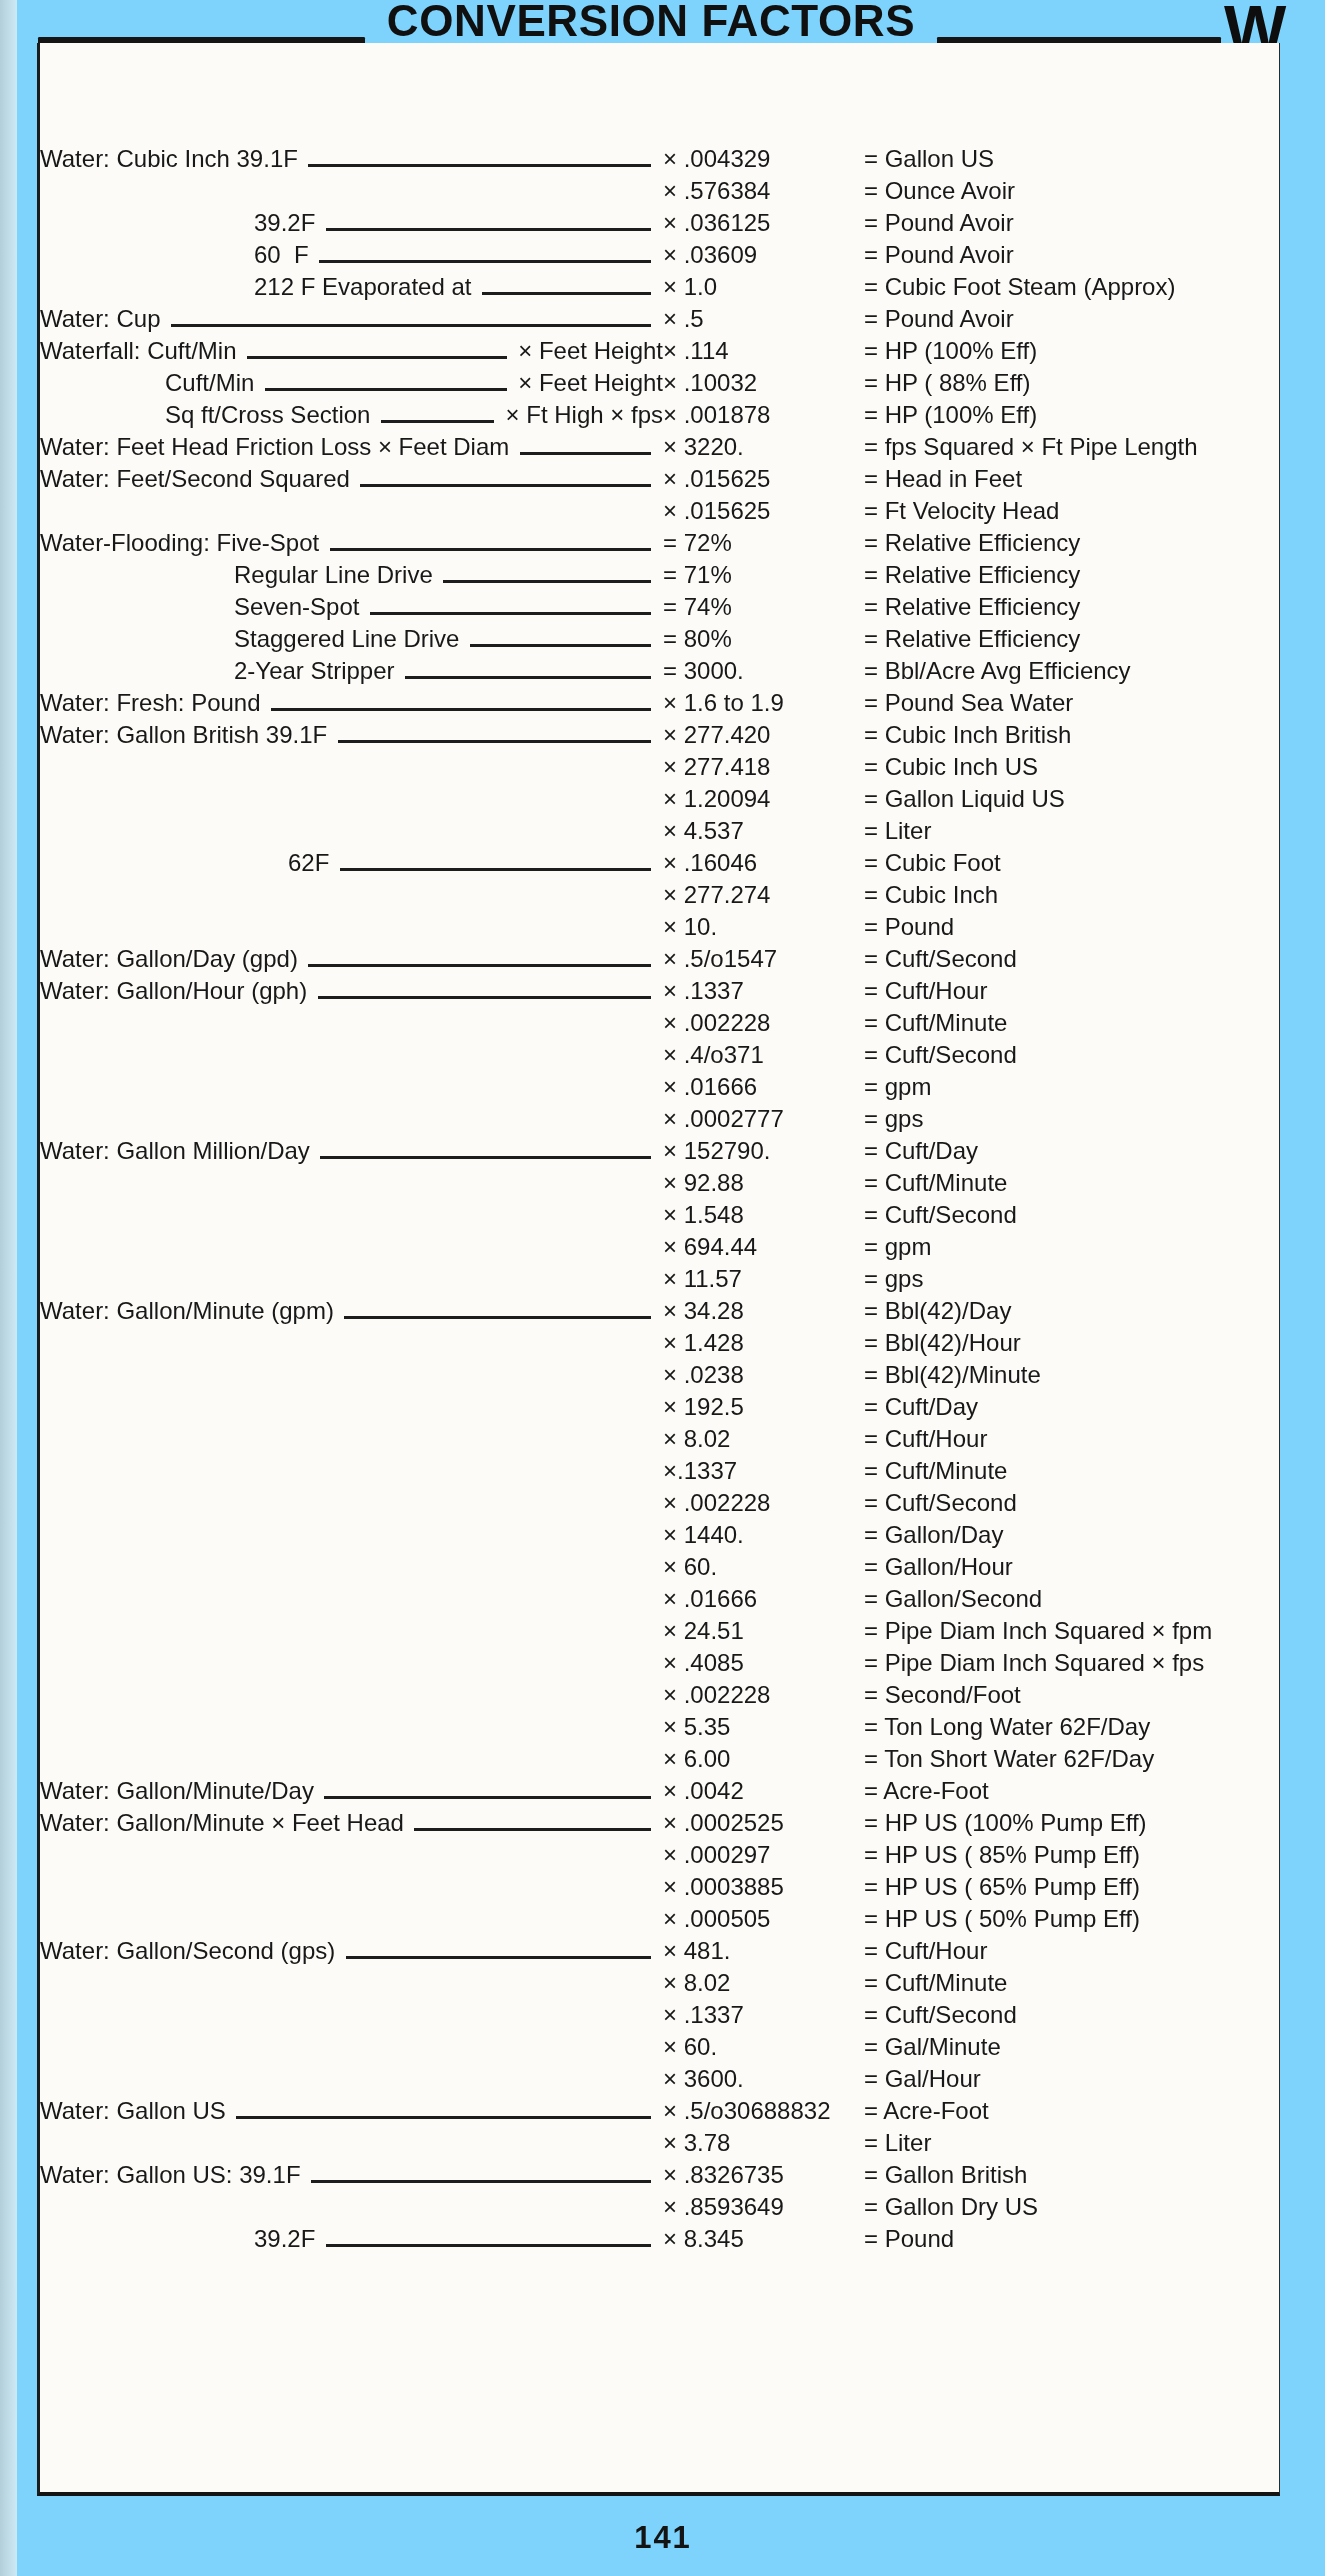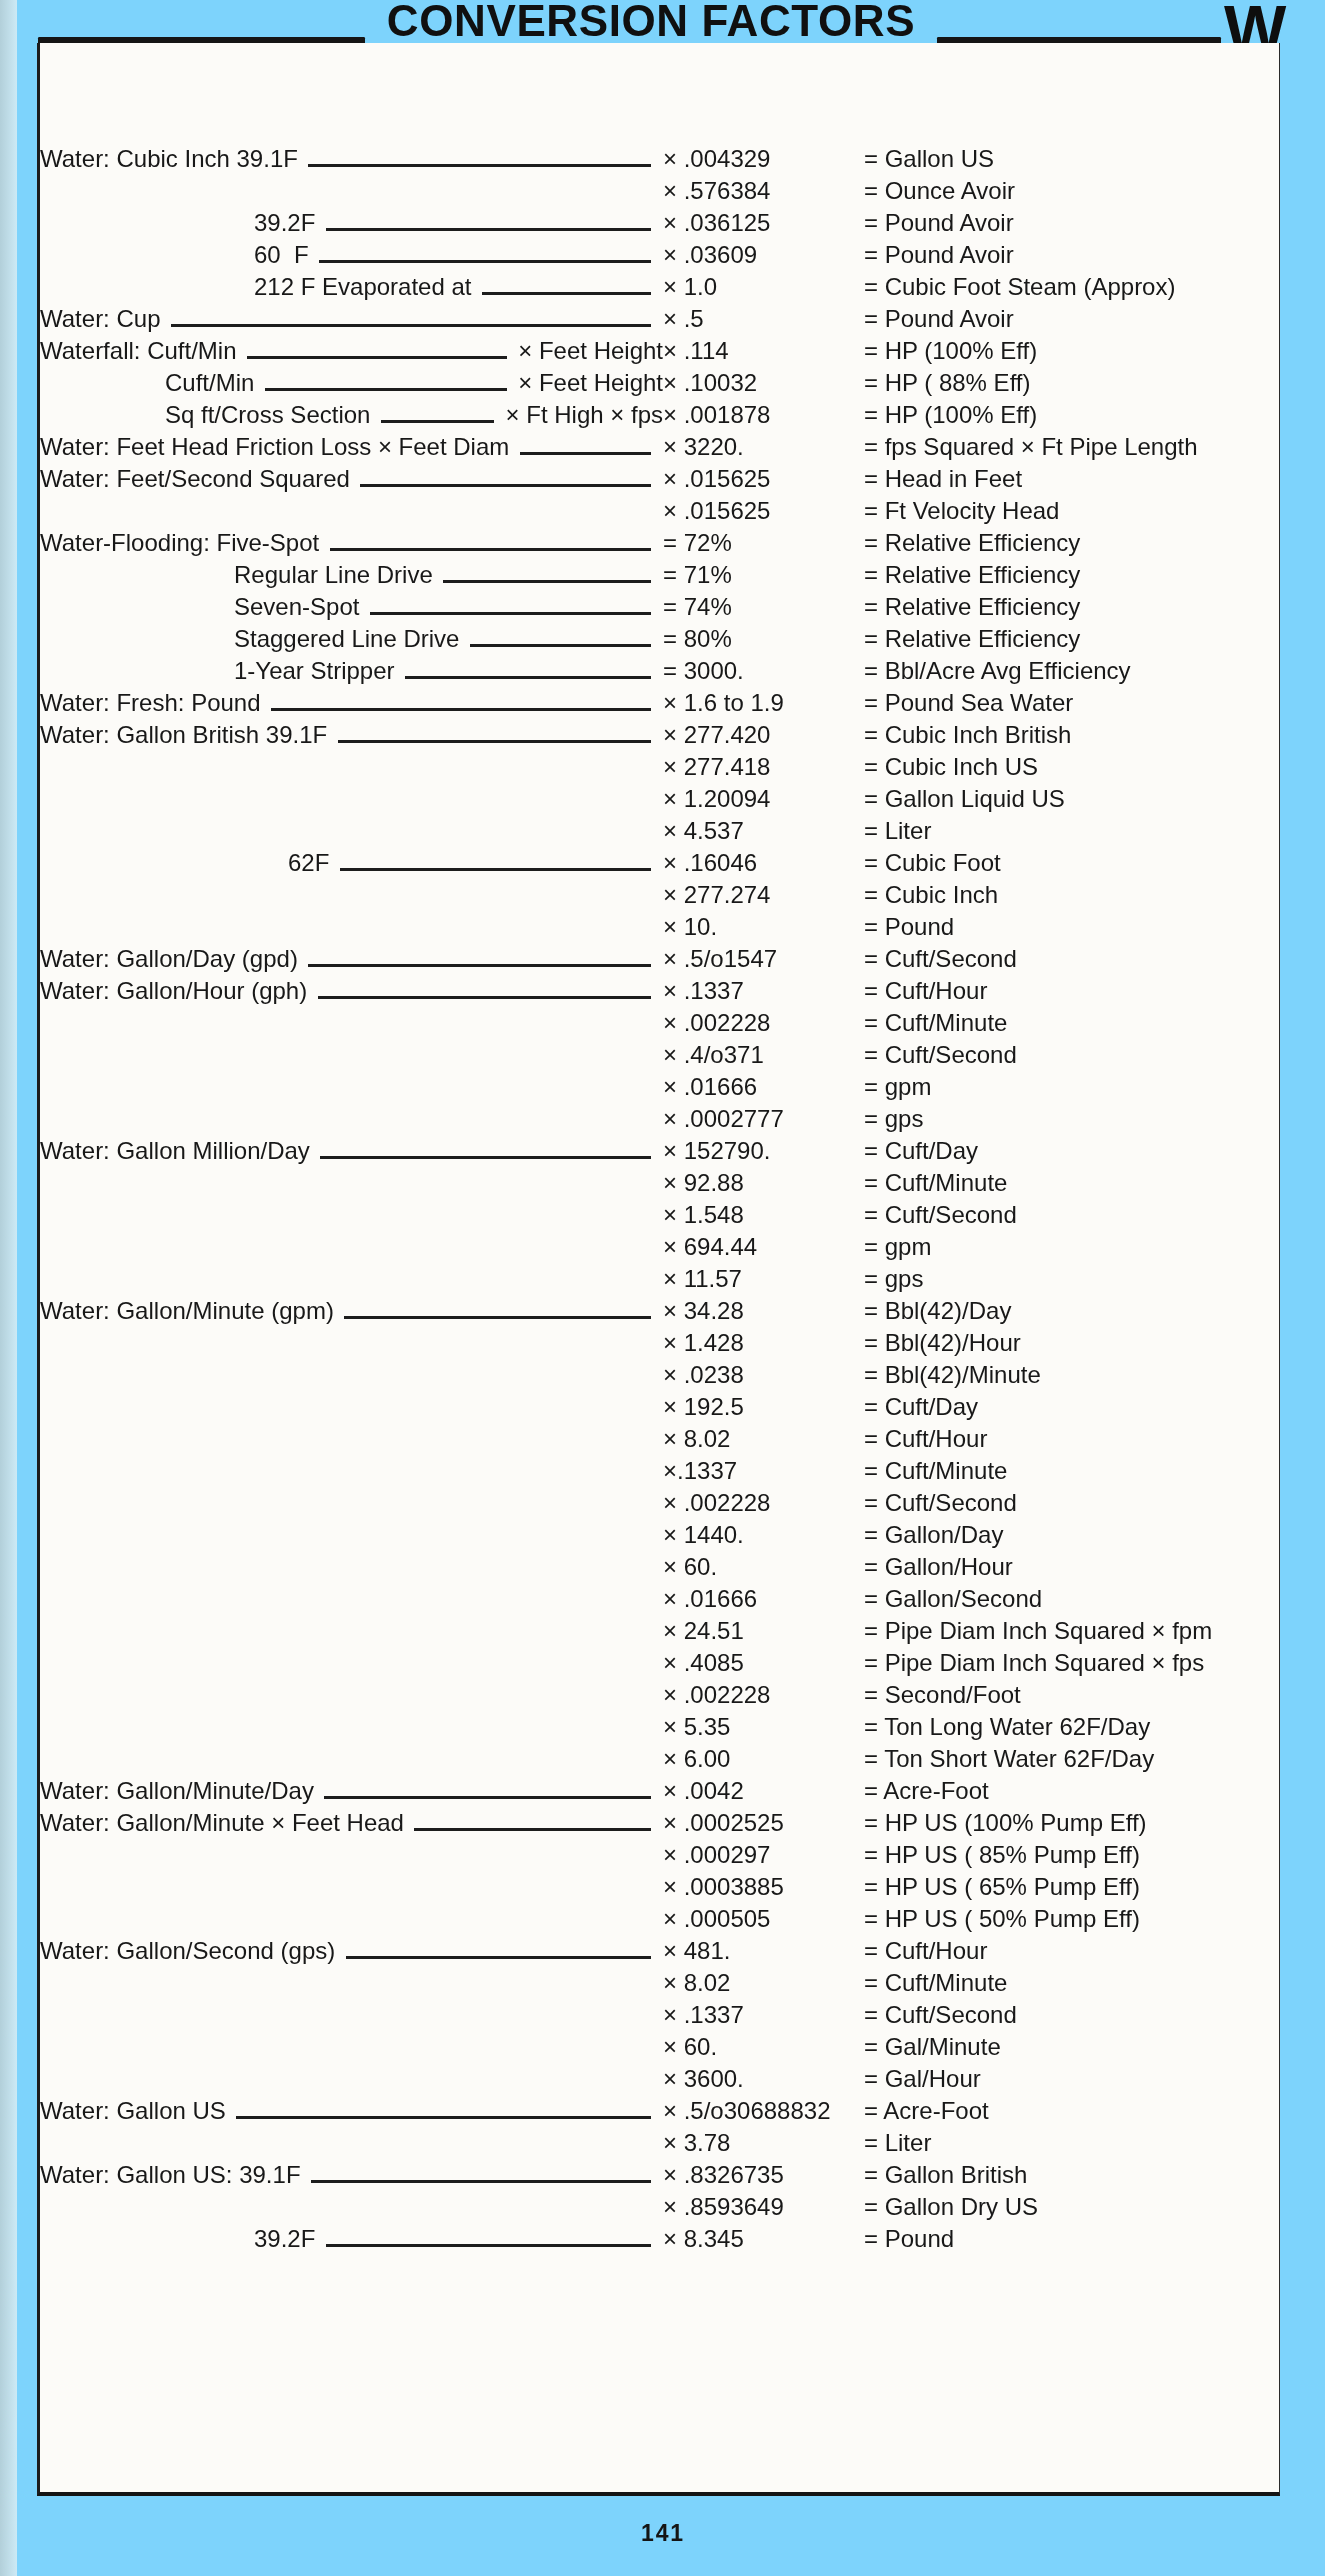--- a/index.html
+++ b/index.html
@@ -45,21 +45,21 @@
   .c-label.ind-3{padding-left:214px;}
   .c-label.ind-4{padding-left:248px;text-align:center;}
   .t{white-space:pre;}
   .leader{flex:1 1 19.4px;border-bottom:3.2px solid #1d1d1d;margin:0 11.7px 4.5px 10.4px;}
   .c-factor{flex:0 0 201px;white-space:pre;}
   .c-result{flex:0 0 388px;white-space:pre;}
 
   
   .page-num{
     position:absolute;top:2520px;left:0;width:100%;text-align:center;
-    font-size:23px;font-weight:700;letter-spacing:1.9px;color:#141414;
+    font-size:31px;font-weight:700;letter-spacing:1.9px;color:#141414;
   }
 </style>
 </head>
 <body>
 
 <div class="sheet">
   <div class="edge-shade"></div>
 
   <div class="hdr-rule left"></div>
   <div class="title">CONVERSION FACTORS</div>
@@ -192,21 +192,21 @@
         <div class="row">
           <div class="c-label ind-2">
             <span class="t">Staggered Line Drive</span>
             <span class="leader"></span>
           </div>
           <div class="c-factor">= 80%</div>
           <div class="c-result">= Relative Efficiency</div>
         </div>
         <div class="row">
           <div class="c-label ind-2">
-            <span class="t">1-Year Stripper</span>
+            <span class="t">2-Year Stripper</span>
             <span class="leader"></span>
           </div>
           <div class="c-factor">= 3000.</div>
           <div class="c-result">= Bbl/Acre Avg Efficiency</div>
         </div>
         <div class="row">
           <div class="c-label ind-0">
             <span class="t">Water: Fresh: Pound</span>
             <span class="leader"></span>
           </div>

